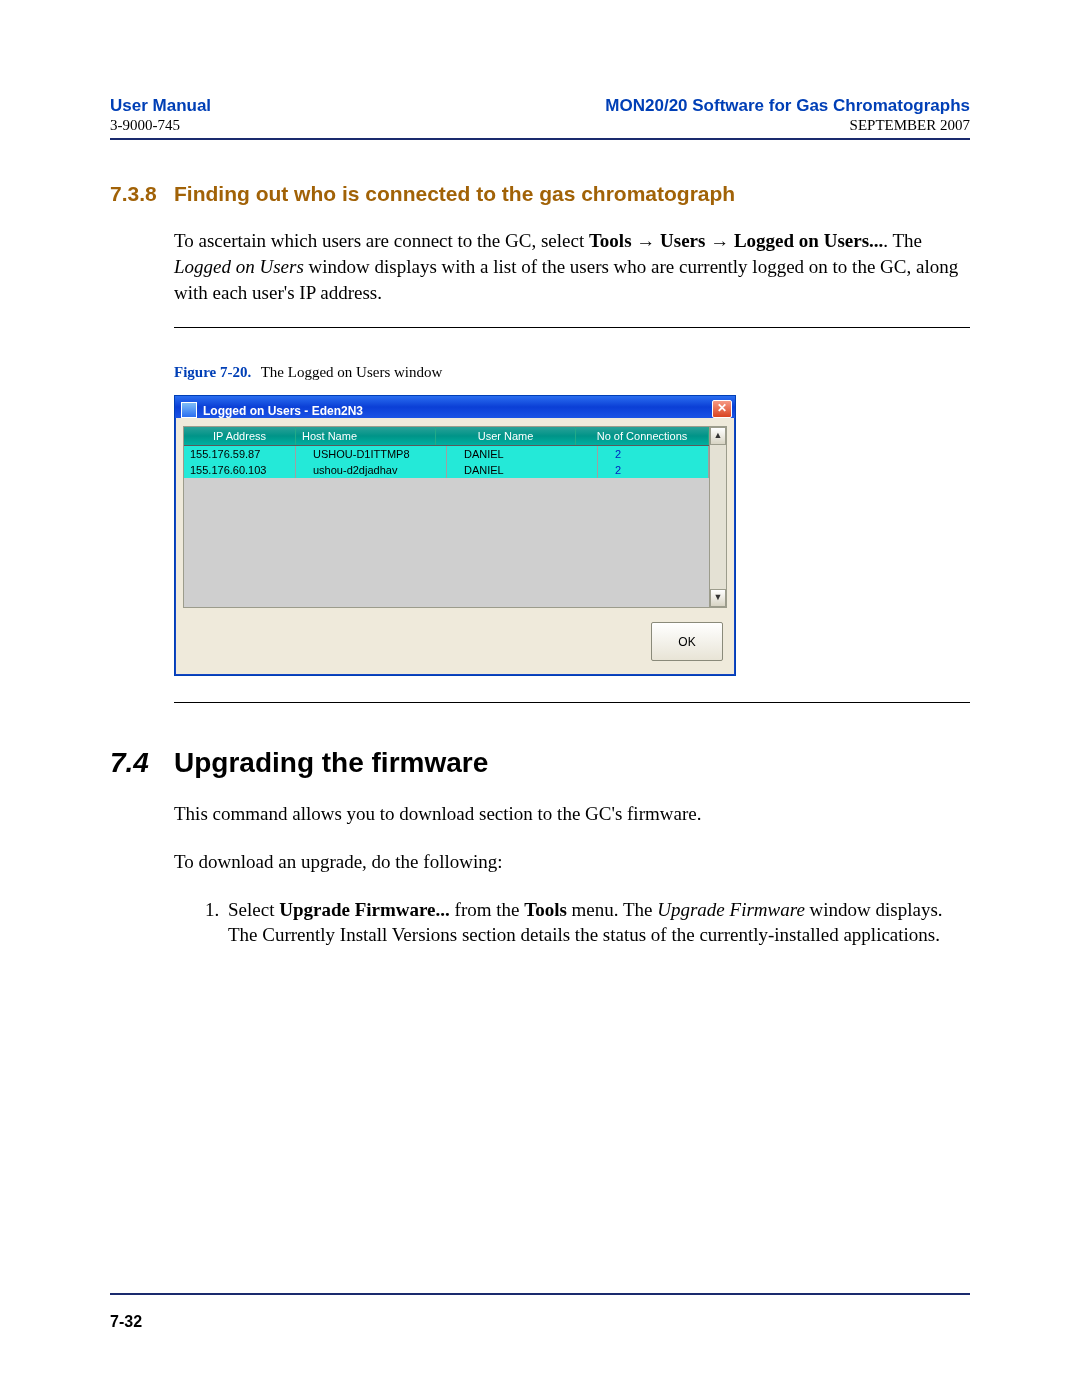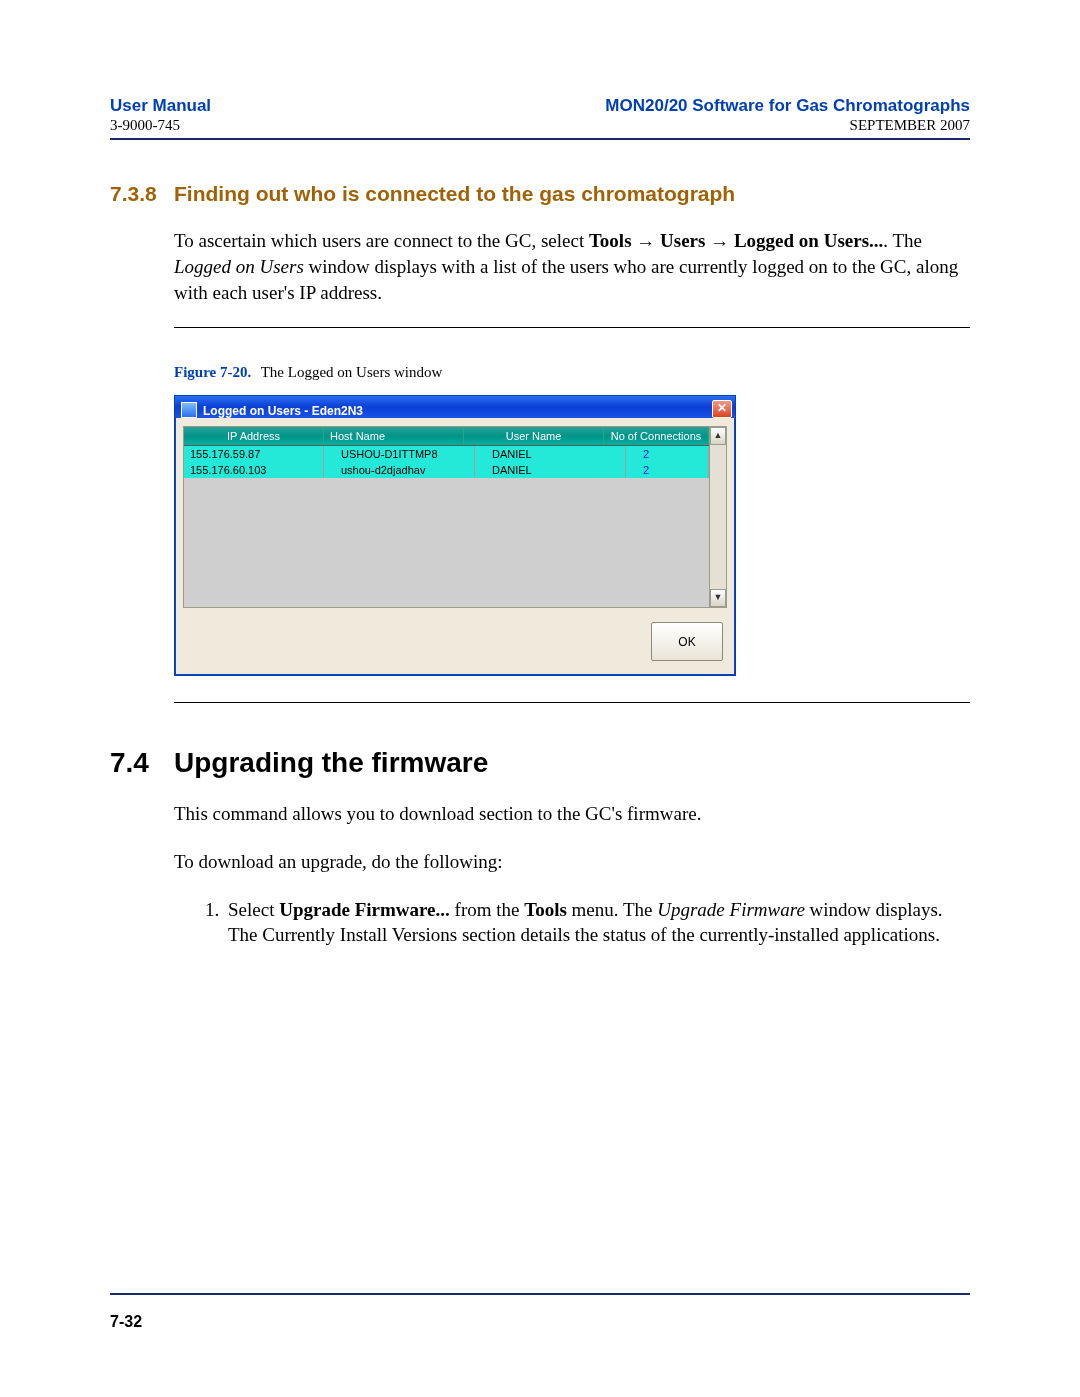--- a/index.html
+++ b/index.html
@@ -48,21 +48,21 @@
   }
   .sec-head-2 {
     display: flex;
     font-family: "Segoe UI", "Myriad Pro", Arial, sans-serif;
     font-weight: 700;
     font-size: 28px;
     color: #000;
     margin-top: 44px;
   }
   .sec-num { min-width: 64px; }
-  .sec-num-2 { min-width: 64px; }
+  .sec-num-2 { min-width: 64px; font-style: italic; }
   .body-text {
     margin-left: 64px;
     font-size: 19px;
     line-height: 1.35;
     font-family: "Century Schoolbook", "Times New Roman", serif;
   }
   .body-text p { margin: 22px 0; }
   .body-text .bold { font-weight: 700; }
   .body-text .ital { font-style: italic; }
 
@@ -146,21 +146,21 @@
     line-height: 18px;
     border-bottom: 1px solid #5a5a5a;
   }
   .grid-head .col, .grid-row .col {
     padding: 0 6px;
     box-sizing: border-box;
     overflow: hidden;
     white-space: nowrap;
     border-right: 1px solid #6aa;
   }
-  .col.ip   { width: 140px; text-align: center; }
+  .col.ip   { width: 112px; text-align: center; }
   .col.host { width: 140px; text-align: left; }
   .col.user { width: 140px; text-align: center; }
   .col.conn { flex: 1 1 auto; text-align: center; }
   .grid-head .col { border-right-color: #2a8; }
   .grid-row {
     display: flex;
     height: 16px;
     line-height: 16px;
   }
   .grid-row.highlight { background: #24e9d8; gap: 11px; }

